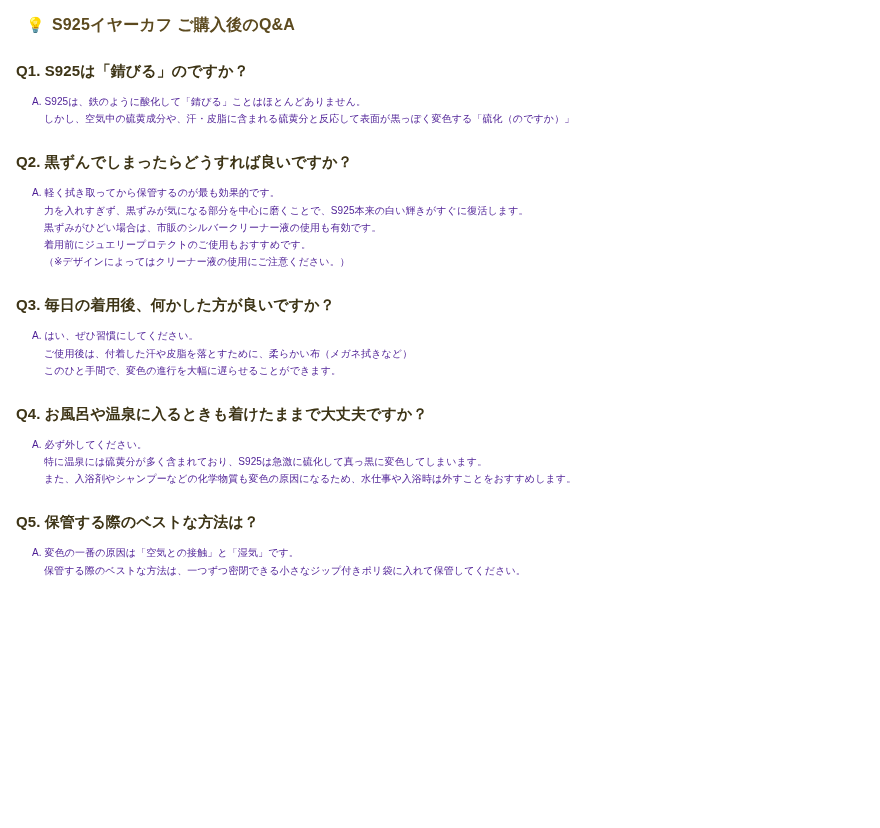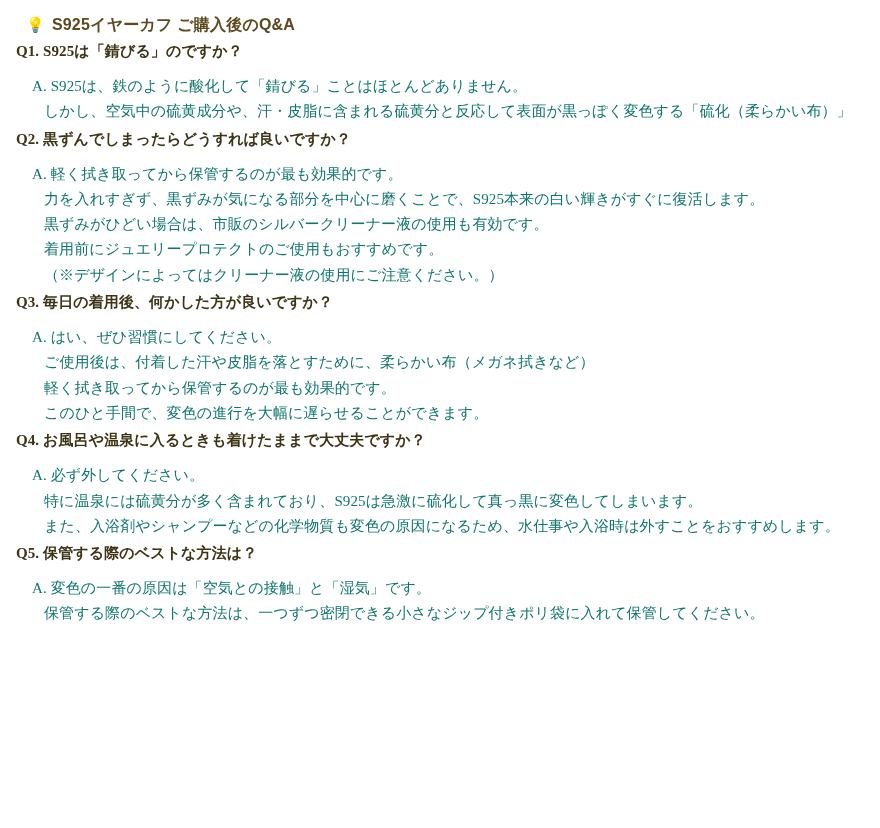--- a/index.html
+++ b/index.html
@@ -32,39 +32,38 @@
     letter-spacing: 0.2px;
   }
   .bulb-icon {
     font-size: 15px;
     line-height: 1;
     color: #e8b93a;
     display: inline-block;
     transform: translateY(-1px);
   }
   .qa-block {
-    margin-top: 6px;
-    font-family: Liberation Serif, serif;
+    margin-top: 26px;
   }
   .q-line {
     font-size: 15px;
     font-weight: bold;
     color: #3d3416;
     margin: 0 0 0 2px;
     letter-spacing: 0.1px;
   }
   .a-body {
     margin: 13px 0 0 0;
     padding: 0;
     list-style: none;
   }
   .a-body li {
-    font-size: 15px;
+    font-size: 10px;
     line-height: 1.62;
-    color: #0f766e;
+    color: #4c1d95;
     margin: 0 0 1px 0;
     white-space: pre;
     letter-spacing: 0.1px;
   }
   .a-body li.first {
     text-indent: 0;
     margin-left: 18px;
   }
   .a-body li.cont {
     margin-left: 30px;
@@ -78,39 +77,38 @@
   <div class="doc-title">
     <span class="bulb-icon">💡</span>
     <span>S925イヤーカフ ご購入後のQ&amp;A</span>
   </div>
 
   <div id="qa-list">
       <div class="qa-block">
         <div class="q-line">Q1. S925は「錆びる」のですか？</div>
         <ul class="a-body">
           <li class="first">A. S925は、鉄のように酸化して「錆びる」ことはほとんどありません。</li>
-          <li class="cont">しかし、空気中の硫黄成分や、汗・皮脂に含まれる硫黄分と反応して表面が黒っぽく変色する「硫化（柔らかい布）」</li>
+          <li class="cont">しかし、空気中の硫黄成分や、汗・皮脂に含まれる硫黄分と反応して表面が黒っぽく変色する「硫化（のですか）」</li>
         </ul>
       </div>
       <div class="qa-block">
         <div class="q-line">Q2. 黒ずんでしまったらどうすれば良いですか？</div>
         <ul class="a-body">
           <li class="first">A. 軽く拭き取ってから保管するのが最も効果的です。</li>
           <li class="cont">力を入れすぎず、黒ずみが気になる部分を中心に磨くことで、S925本来の白い輝きがすぐに復活します。</li>
           <li class="cont">黒ずみがひどい場合は、市販のシルバークリーナー液の使用も有効です。</li>
           <li class="cont">着用前にジュエリープロテクトのご使用もおすすめです。</li>
           <li class="cont">（※デザインによってはクリーナー液の使用にご注意ください。）</li>
         </ul>
       </div>
       <div class="qa-block">
         <div class="q-line">Q3. 毎日の着用後、何かした方が良いですか？</div>
         <ul class="a-body">
           <li class="first">A. はい、ぜひ習慣にしてください。</li>
           <li class="cont">ご使用後は、付着した汗や皮脂を落とすために、柔らかい布（メガネ拭きなど）</li>
-          <li class="cont">軽く拭き取ってから保管するのが最も効果的です。</li>
           <li class="cont">このひと手間で、変色の進行を大幅に遅らせることができます。</li>
         </ul>
       </div>
       <div class="qa-block">
         <div class="q-line">Q4. お風呂や温泉に入るときも着けたままで大丈夫ですか？</div>
         <ul class="a-body">
           <li class="first">A. 必ず外してください。</li>
           <li class="cont">特に温泉には硫黄分が多く含まれており、S925は急激に硫化して真っ黒に変色してしまいます。</li>
           <li class="cont">また、入浴剤やシャンプーなどの化学物質も変色の原因になるため、水仕事や入浴時は外すことをおすすめします。</li>
         </ul>

